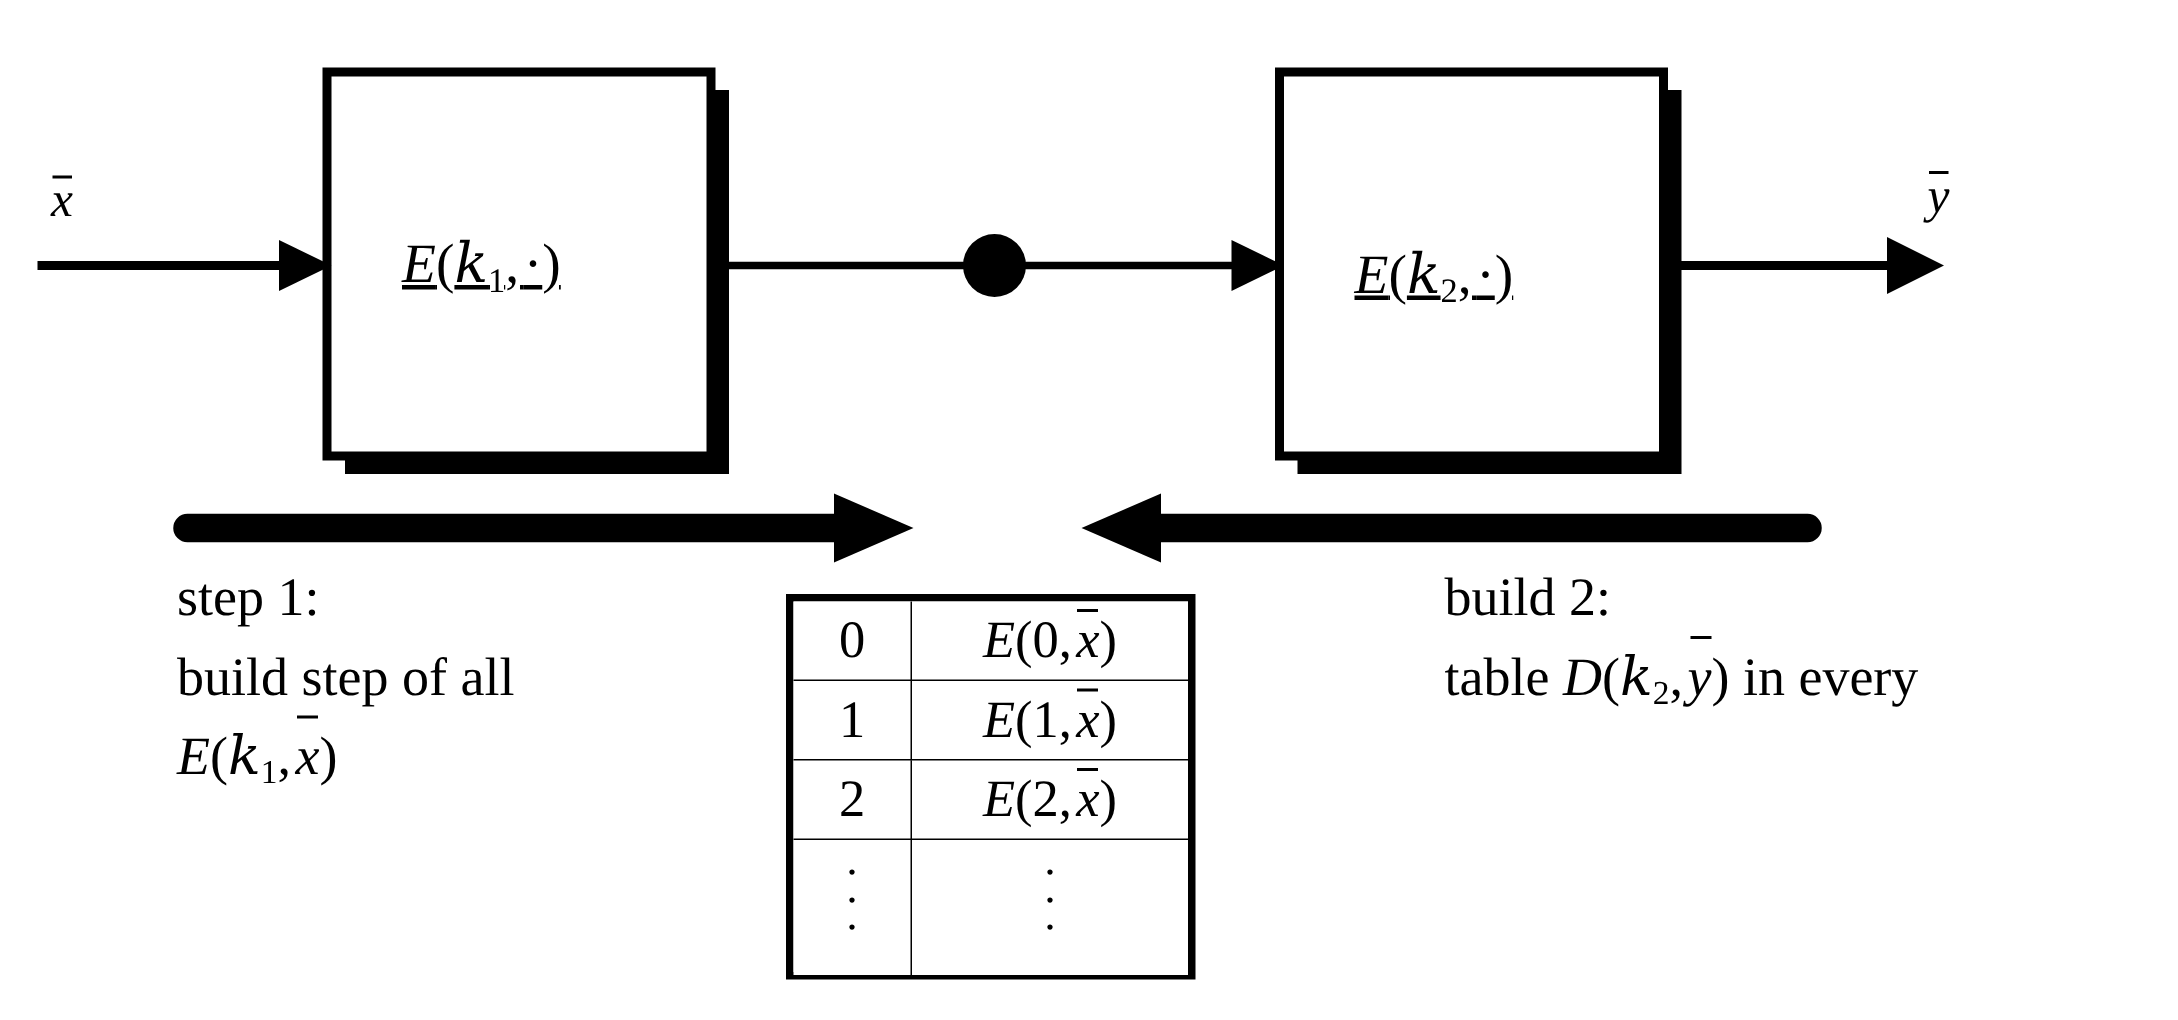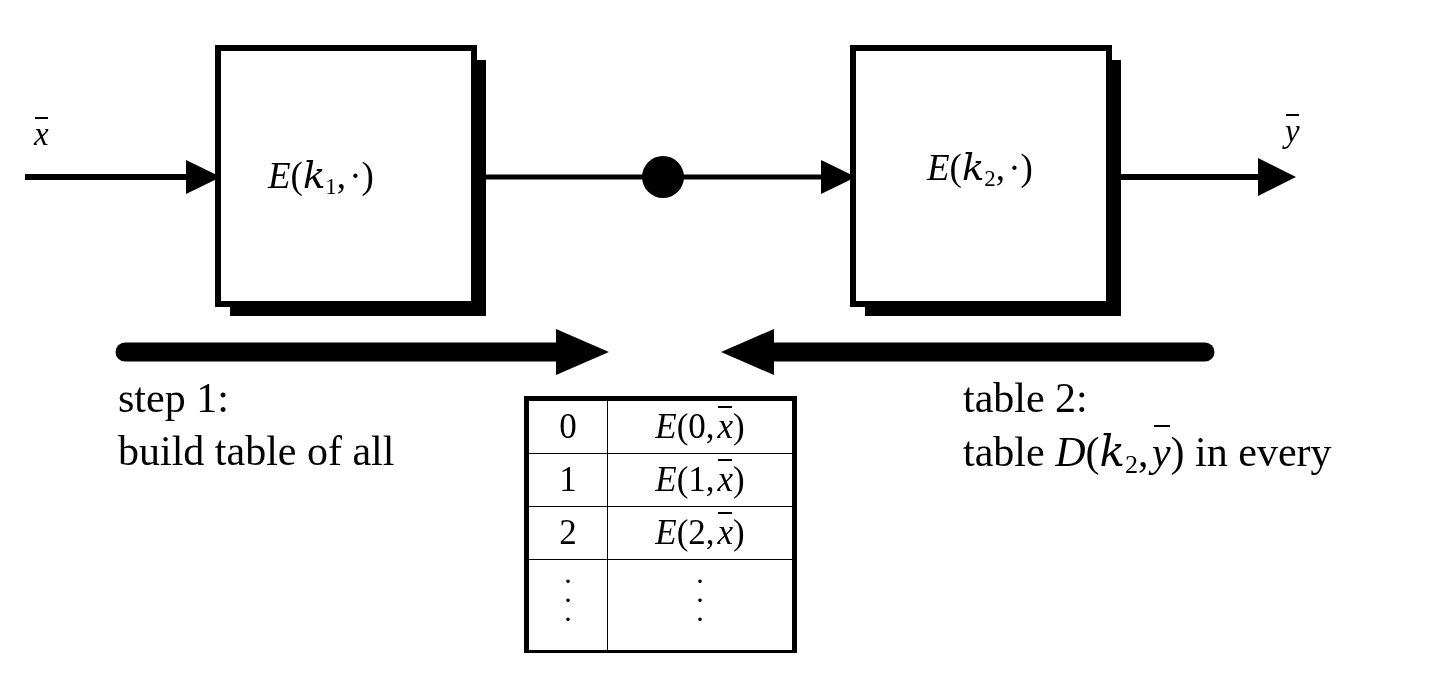--- a/index.html
+++ b/index.html
@@ -36,31 +36,32 @@
     font-family: "Liberation Serif", "DejaVu Serif", serif;
     font-style: italic;
   }
   .upright {
     font-style: normal;
   }
 
   
   .box-label {
     font-size: 37px;
+    text-decoration: underline;
   }
 
   
   .io-label {
     font-size: 33px;
   }
 
   
   .caption {
     position: absolute;
-    font-size: 42px;
+    font-size: 36px;
     line-height: 53px;
     white-space: nowrap;
   }
   .caption .line { display: block; }
 
   
   .ovb {
     position: relative;
     display: inline-block;
     font-style: italic;
@@ -169,31 +170,32 @@
   </div>
 
   <div class="txt io-label math" style="left:1285px; top:115px;">
     <span class="ovb y"><span class="bar"></span><span>y</span></span>
   </div>
 
   <div class="txt box-label math" style="left:268px; top:157px;">
     <span>E</span><span class="upright">(</span><span class="kap">k</span><sub class="idx">1</sub><span class="upright">, </span><span class="upright">·</span><span class="upright">)</span>
   </div>
 
-  <div class="txt box-label math" style="left:903px; top:149px;margin-left:24px;">
+  <div class="txt box-label math" style="left:903px; top:164px;">
     <span>E</span><span class="upright">(</span><span class="kap">k</span><sub class="idx">2</sub><span class="upright">, </span><span class="upright">·</span><span class="upright">)</span>
   </div>
 
   <div class="caption" style="left:118px; top:372px;">
     <span class="line">step 1:</span>
-    <span class="line">build table of all</span>
+    <span class="line">build step of all</span>
+    <span class="line math"><span>E</span><span class="upright">(</span><span class="kap">k</span><sub class="idx">1</sub><span class="upright">, </span><span class="ovb"><span class="bar"></span><span>x</span></span><span class="upright">)</span></span>
   </div>
 
   <div class="caption" style="left:963px; top:372px;">
-    <span class="line">table 2:</span>
+    <span class="line">build 2:</span>
     <span class="line"><span>table</span> <span class="math">D</span><span>(</span><span class="kap">k</span><sub class="idx">2</sub><span>, </span><span class="ovb y math"><span class="bar"></span><span>y</span></span><span>)</span> <span>in every</span></span>
   </div>
 
   <div id="lookup-table">
     <table>
       <tbody>
         <tr class="r0">
           <td class="key-cell">0</td>
           <td class="val-cell math"><span>E</span><span class="upright">(</span><span class="upright">0</span><span class="upright">, </span><span class="ovb"><span class="bar"></span><span>x</span></span><span class="upright">)</span></td>
         </tr>

